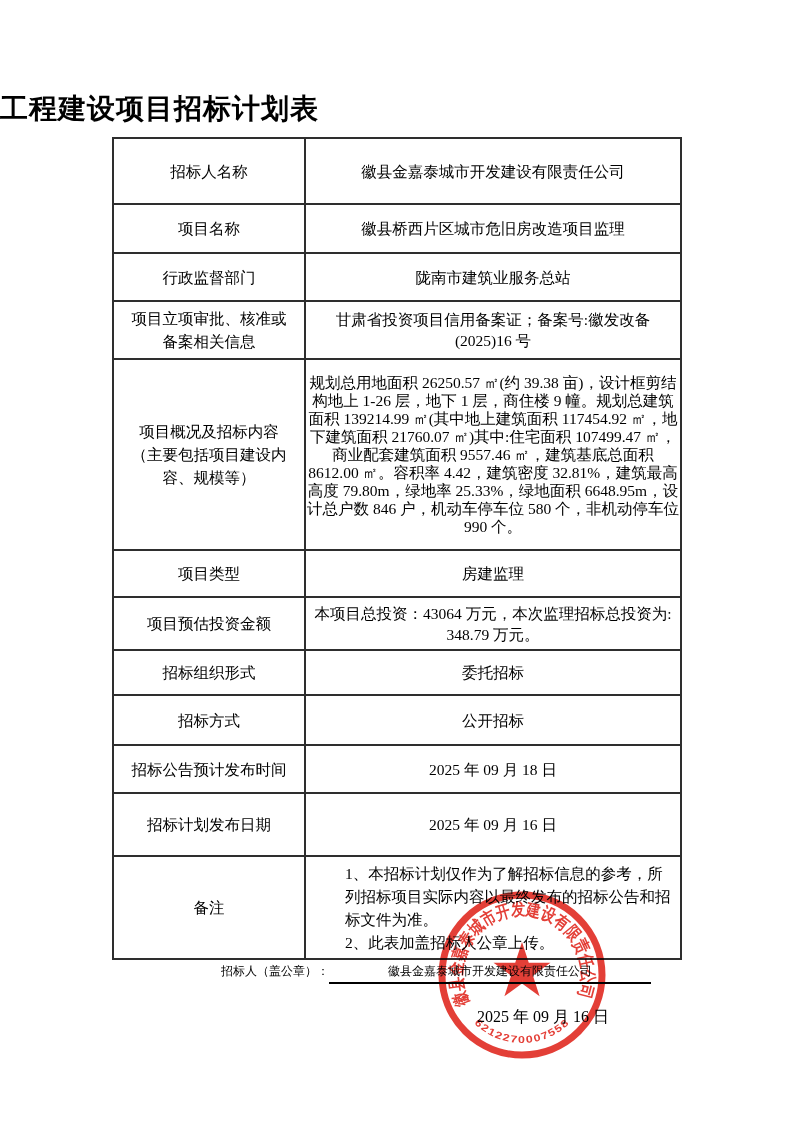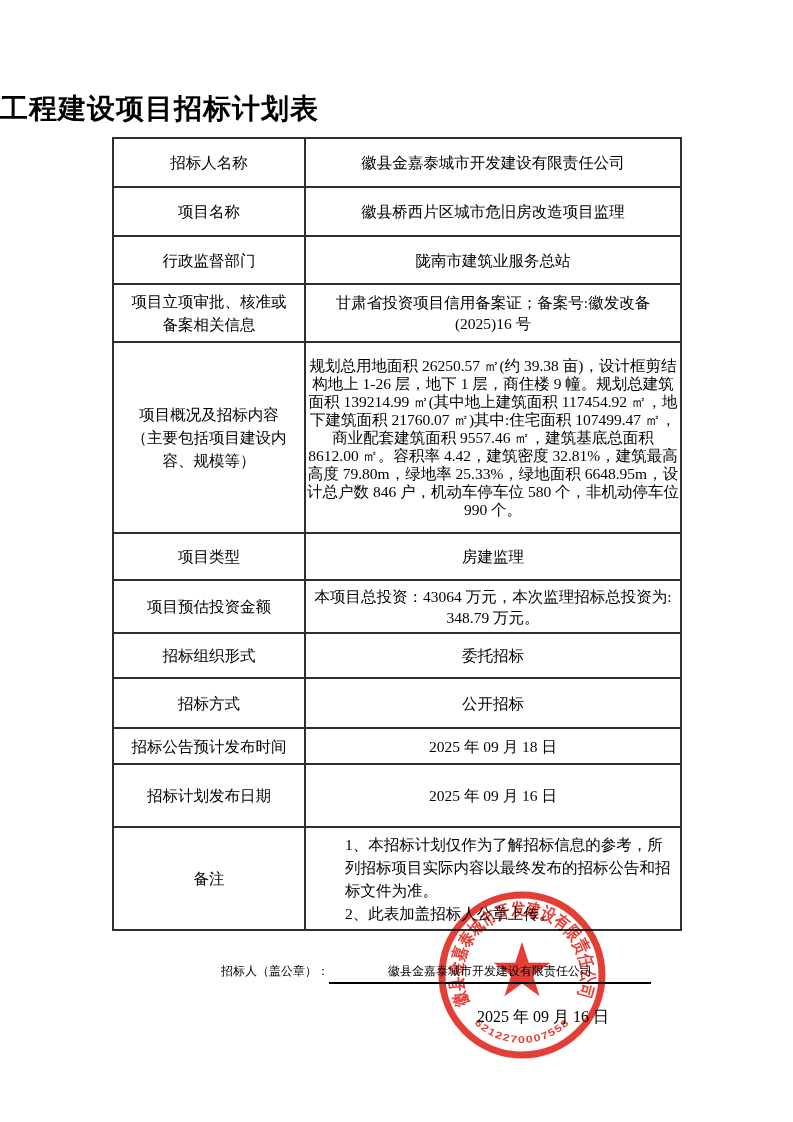--- a/index.html
+++ b/index.html
@@ -30,30 +30,30 @@
   .cell-label {
     width:192px; min-width:192px;
     border-right:2px solid #2e2e2e;
     padding:2px 10px; line-height:23px;
   }
   .cell-value {
     flex:1; padding:2px 8px; line-height:21px;
     white-space:pre-line;
   }
   
-  .t-row:nth-child(1){height:49px}
+  .t-row:nth-child(1){height:66px}
   .t-row:nth-child(2){height:49px}
   .t-row:nth-child(3){height:48px}
   .t-row:nth-child(4){height:58px}
   .t-row:nth-child(5){height:191px}
   .t-row:nth-child(6){height:47px}
   .t-row:nth-child(7){height:53px}
   .t-row:nth-child(8){height:45px}
   .t-row:nth-child(9){height:50px}
-  .t-row:nth-child(10){height:36px}
+  .t-row:nth-child(10){height:48px}
   .t-row:nth-child(11){height:63px}
   .t-row:nth-child(12){height:101px}
   .t-row:nth-child(5) .cell-value { line-height:18px; padding:2px 0; }
   .t-row:nth-child(12) .cell-value {
     text-align:left; justify-content:flex-start; padding:6px 8px 6px 10px; line-height:23px;margin-left:29px;
   }
 
   .sig-line { position:absolute; top:963px; left:197px; font-size:12px; white-space:nowrap;margin-left:24px; }
   .sig-name {
     display:inline-block; width:322px; text-align:center;

